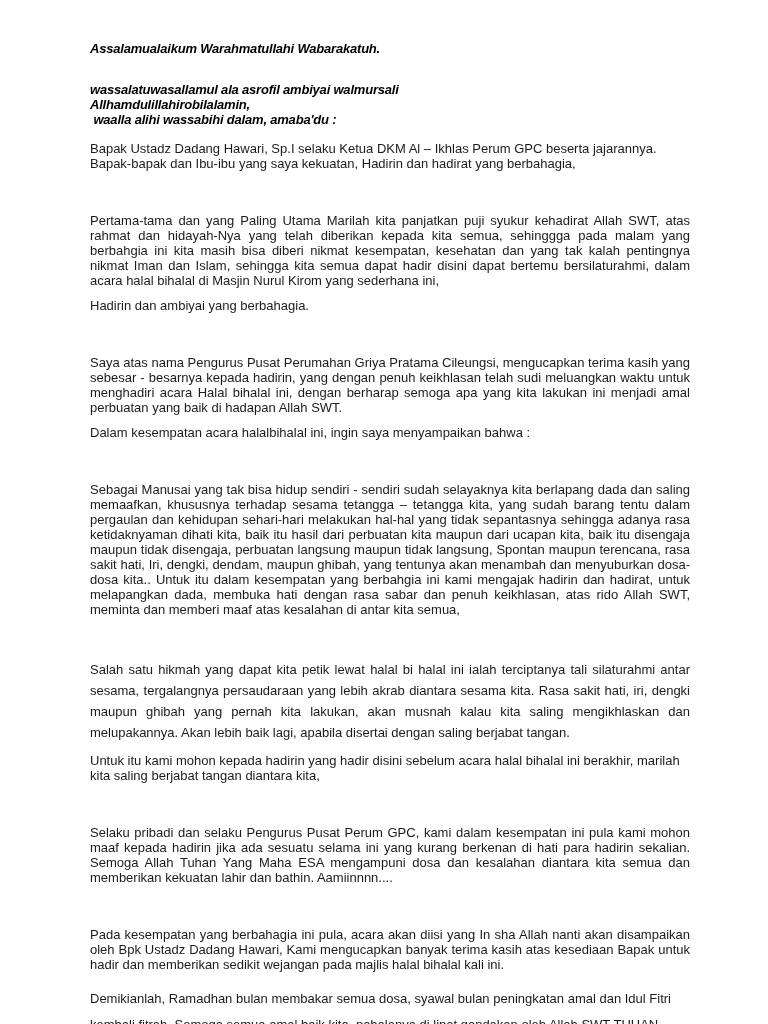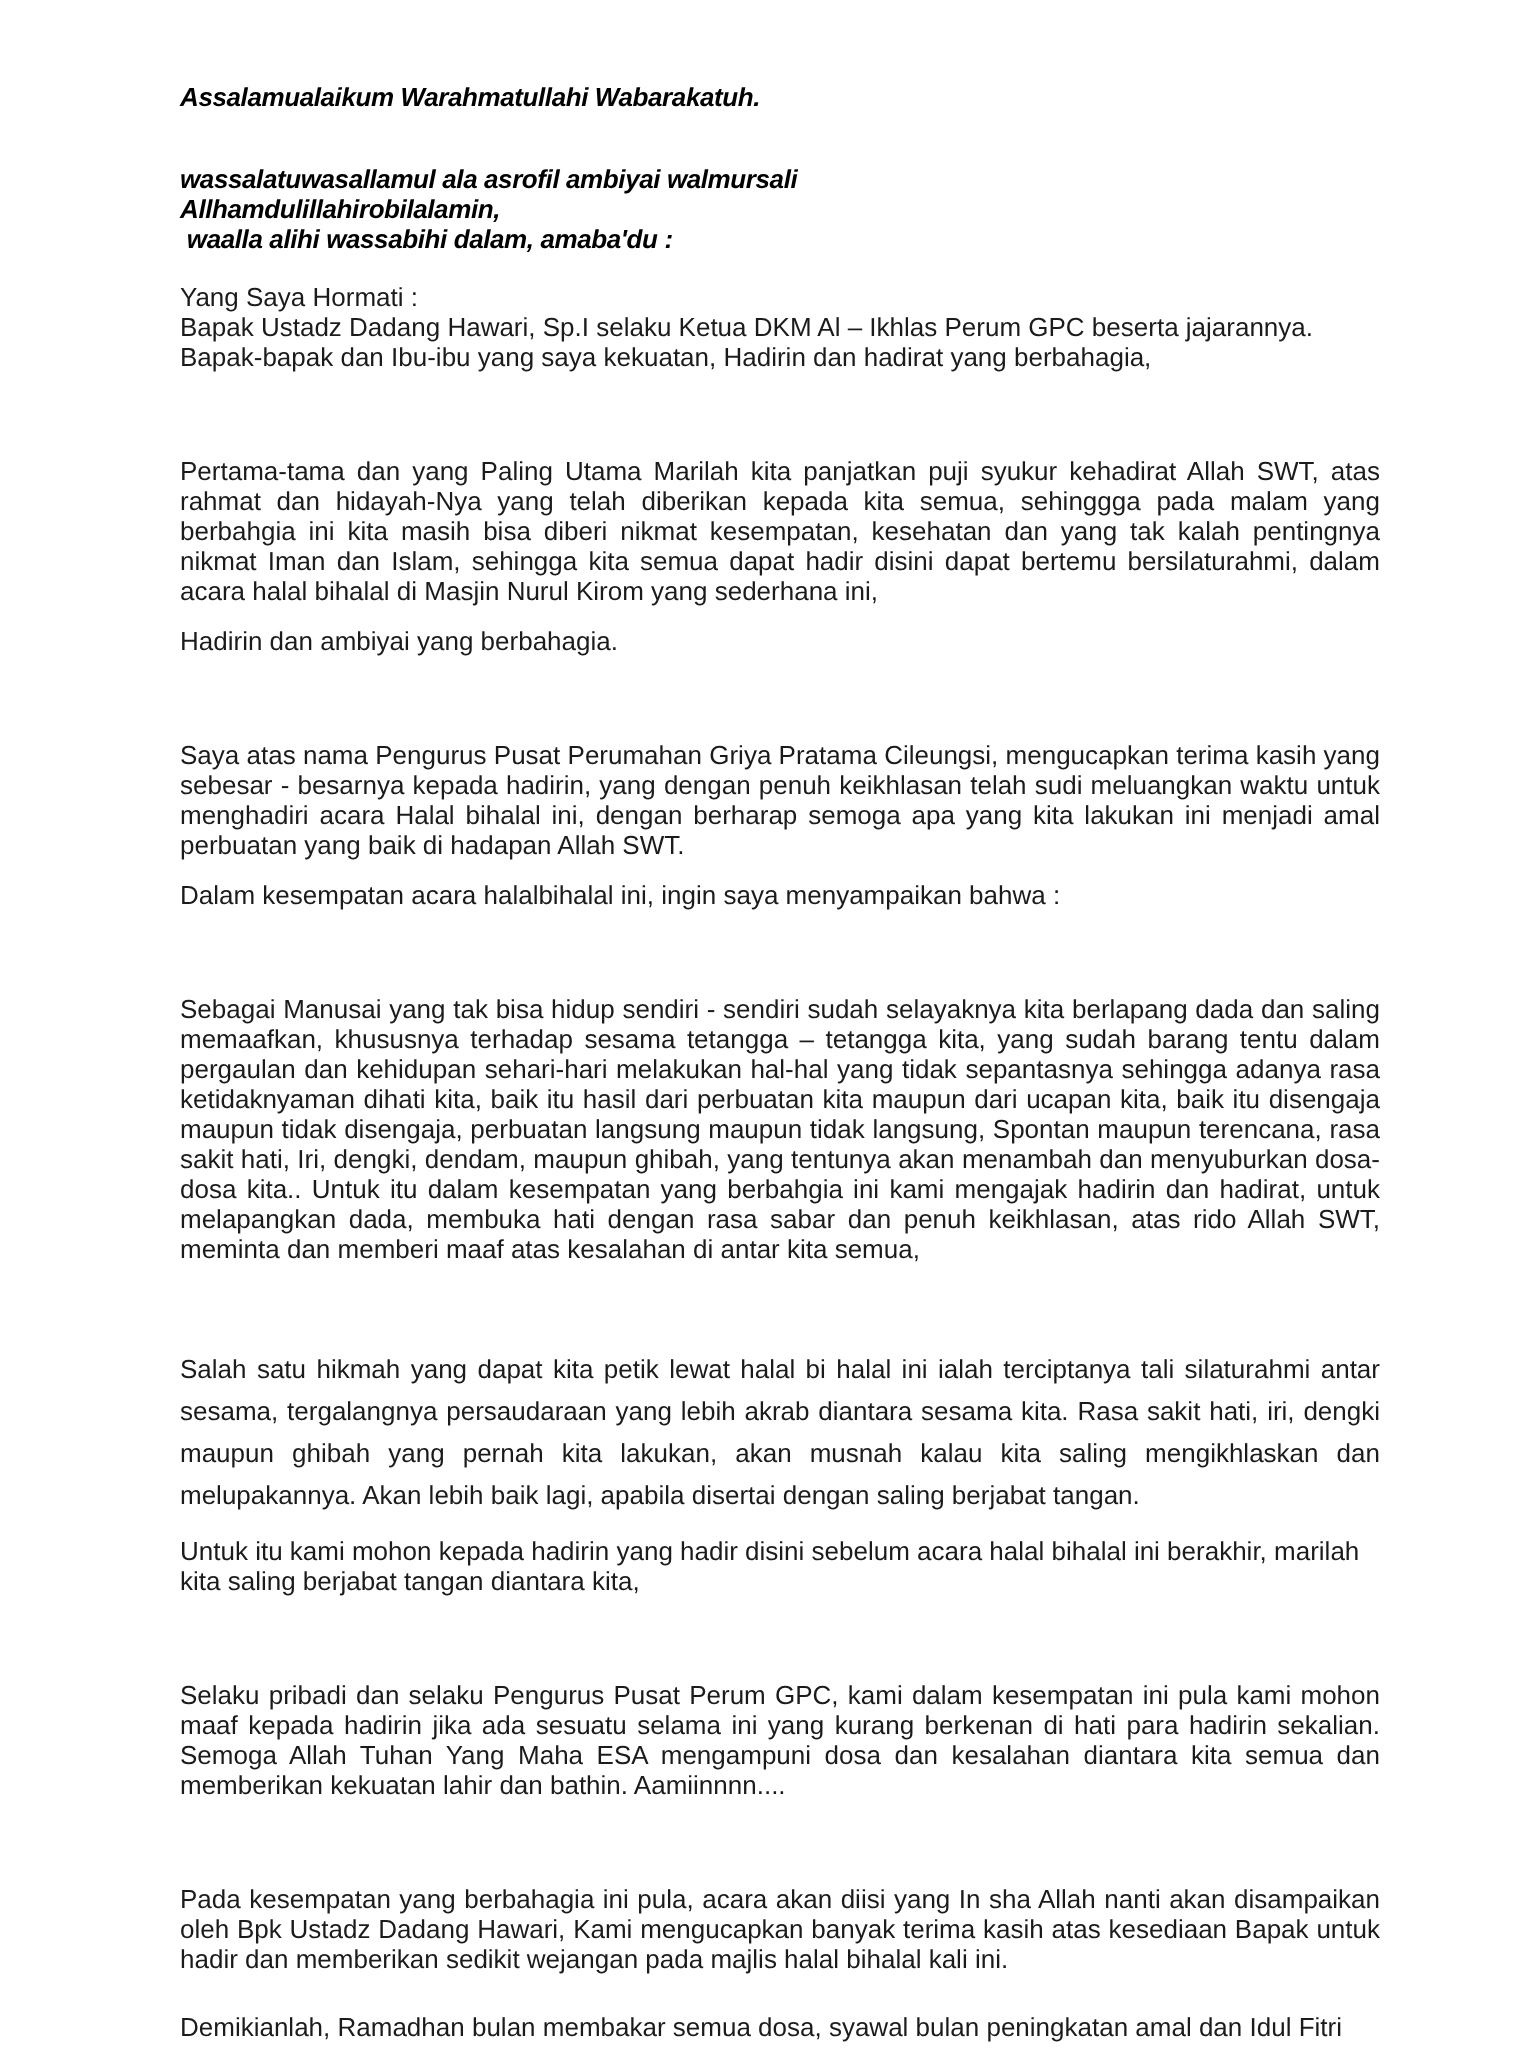--- a/index.html
+++ b/index.html
@@ -46,21 +46,20 @@
     <span class="line">Assalamualaikum Warahmatullahi Wabarakatuh.</span>
   </div>
 
   <div class="block bi mb14">
     <span class="line pre">wassalatuwasallamul ala asrofil ambiyai walmursali</span>
     <span class="line pre">Allhamdulillahirobilalamin,</span>
     <span class="line pre"> waalla alihi wassabihi dalam, amaba'du :</span>
   </div>
 
   <div class="block mb10">
-    <span class="line">Yang Saya Hormati :</span>
     <span class="line">Bapak Ustadz Dadang Hawari, Sp.I selaku Ketua DKM Al – Ikhlas Perum GPC beserta jajarannya.</span>
     <span class="line">Bapak-bapak dan Ibu-ibu yang saya kekuatan, Hadirin dan hadirat yang berbahagia,</span>
   </div>
 
   <p class="block just mb10">Pertama-tama dan yang Paling Utama Marilah kita panjatkan puji syukur kehadirat Allah SWT, atas rahmat dan hidayah-Nya yang telah diberikan kepada kita semua, sehinggga pada malam yang berbahgia ini kita masih bisa diberi nikmat kesempatan, kesehatan dan yang tak kalah pentingnya nikmat Iman dan Islam, sehingga kita semua dapat hadir disini dapat bertemu bersilaturahmi, dalam acara halal bihalal di Masjin Nurul Kirom yang sederhana ini,</p>
 
   <p class="block mb10">Hadirin dan ambiyai yang berbahagia.</p>
 
   <p class="block just mb10">Saya atas nama Pengurus Pusat Perumahan Griya Pratama Cileungsi, mengucapkan terima kasih yang sebesar - besarnya kepada hadirin, yang dengan penuh keikhlasan telah sudi meluangkan waktu untuk menghadiri acara Halal bihalal ini, dengan berharap semoga apa yang kita lakukan ini menjadi amal perbuatan yang baik di hadapan Allah SWT.</p>
 

